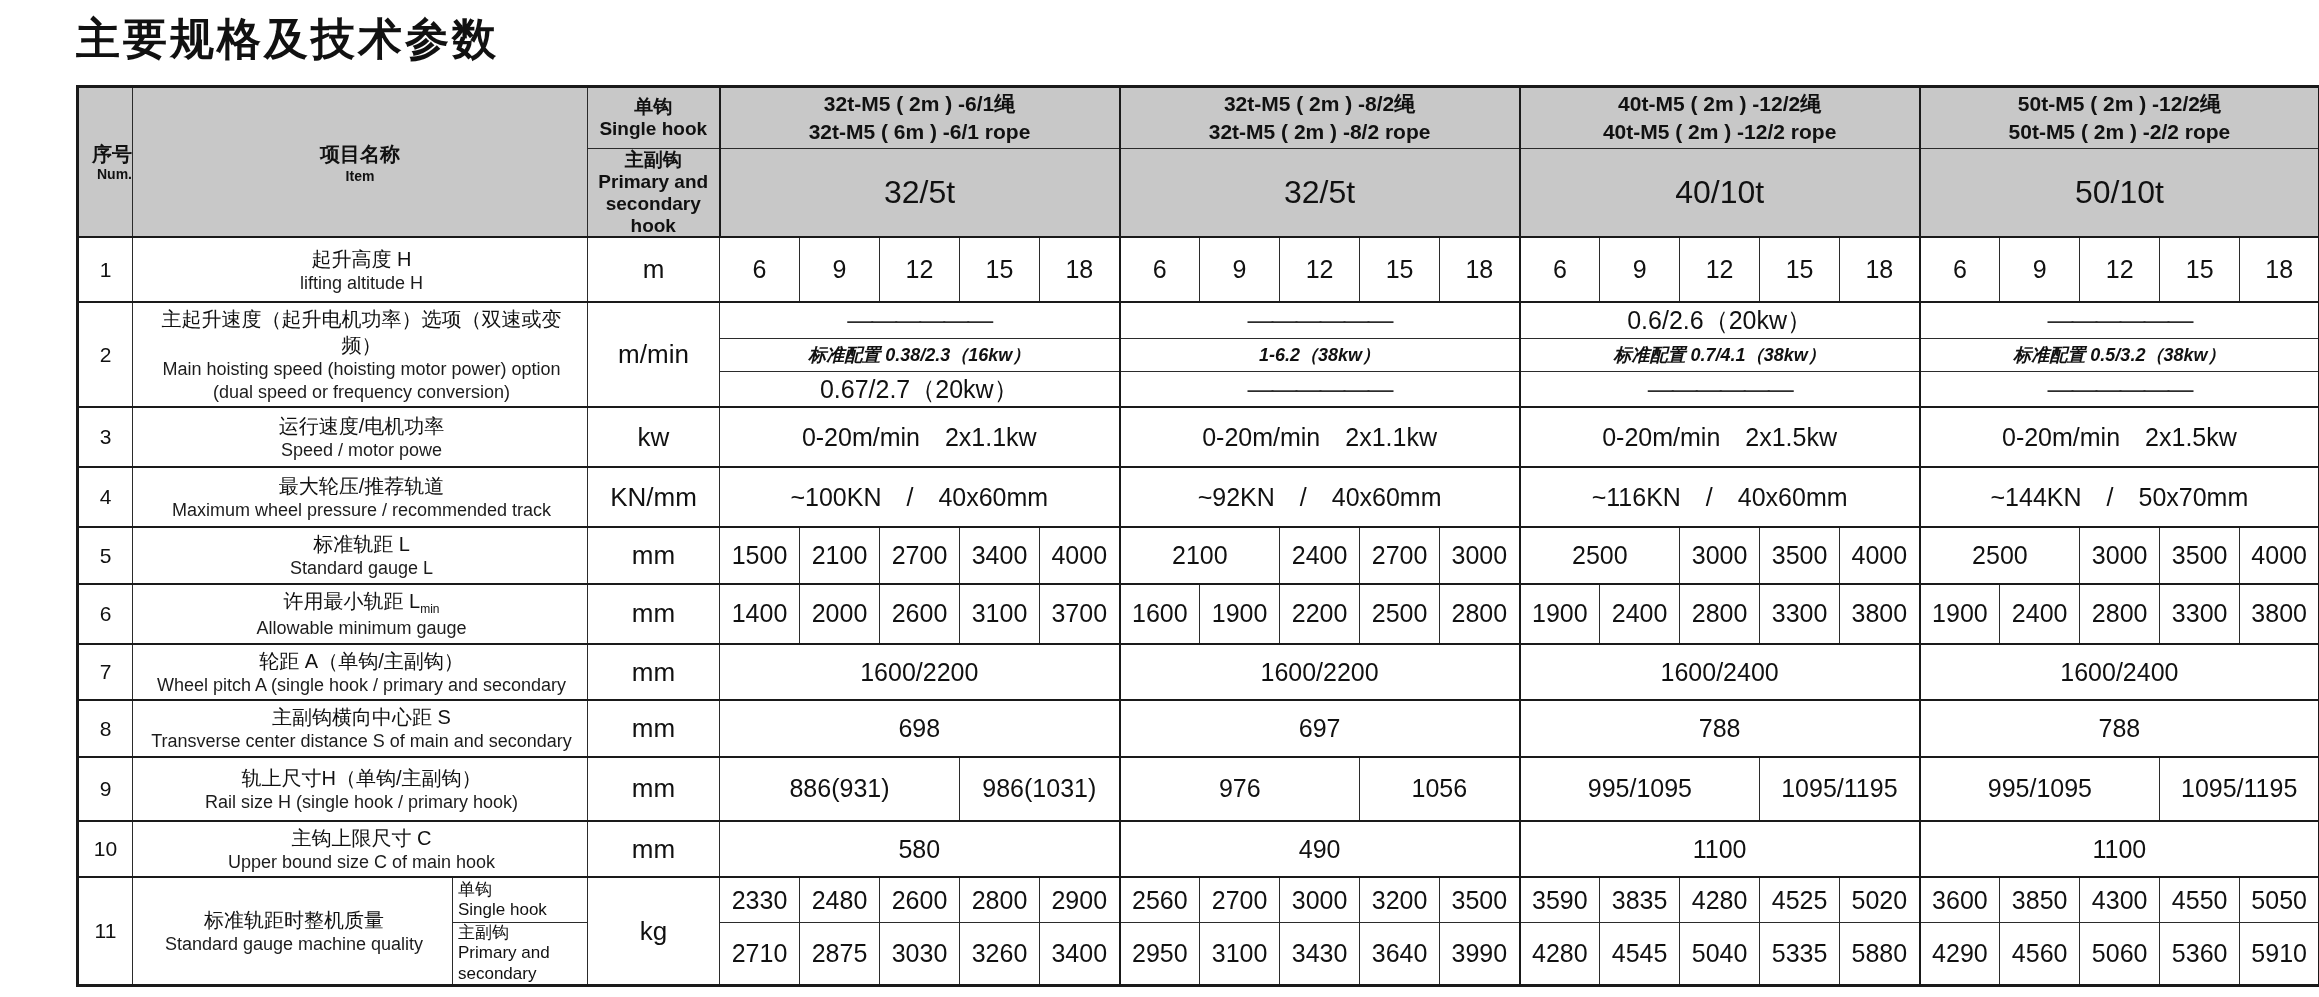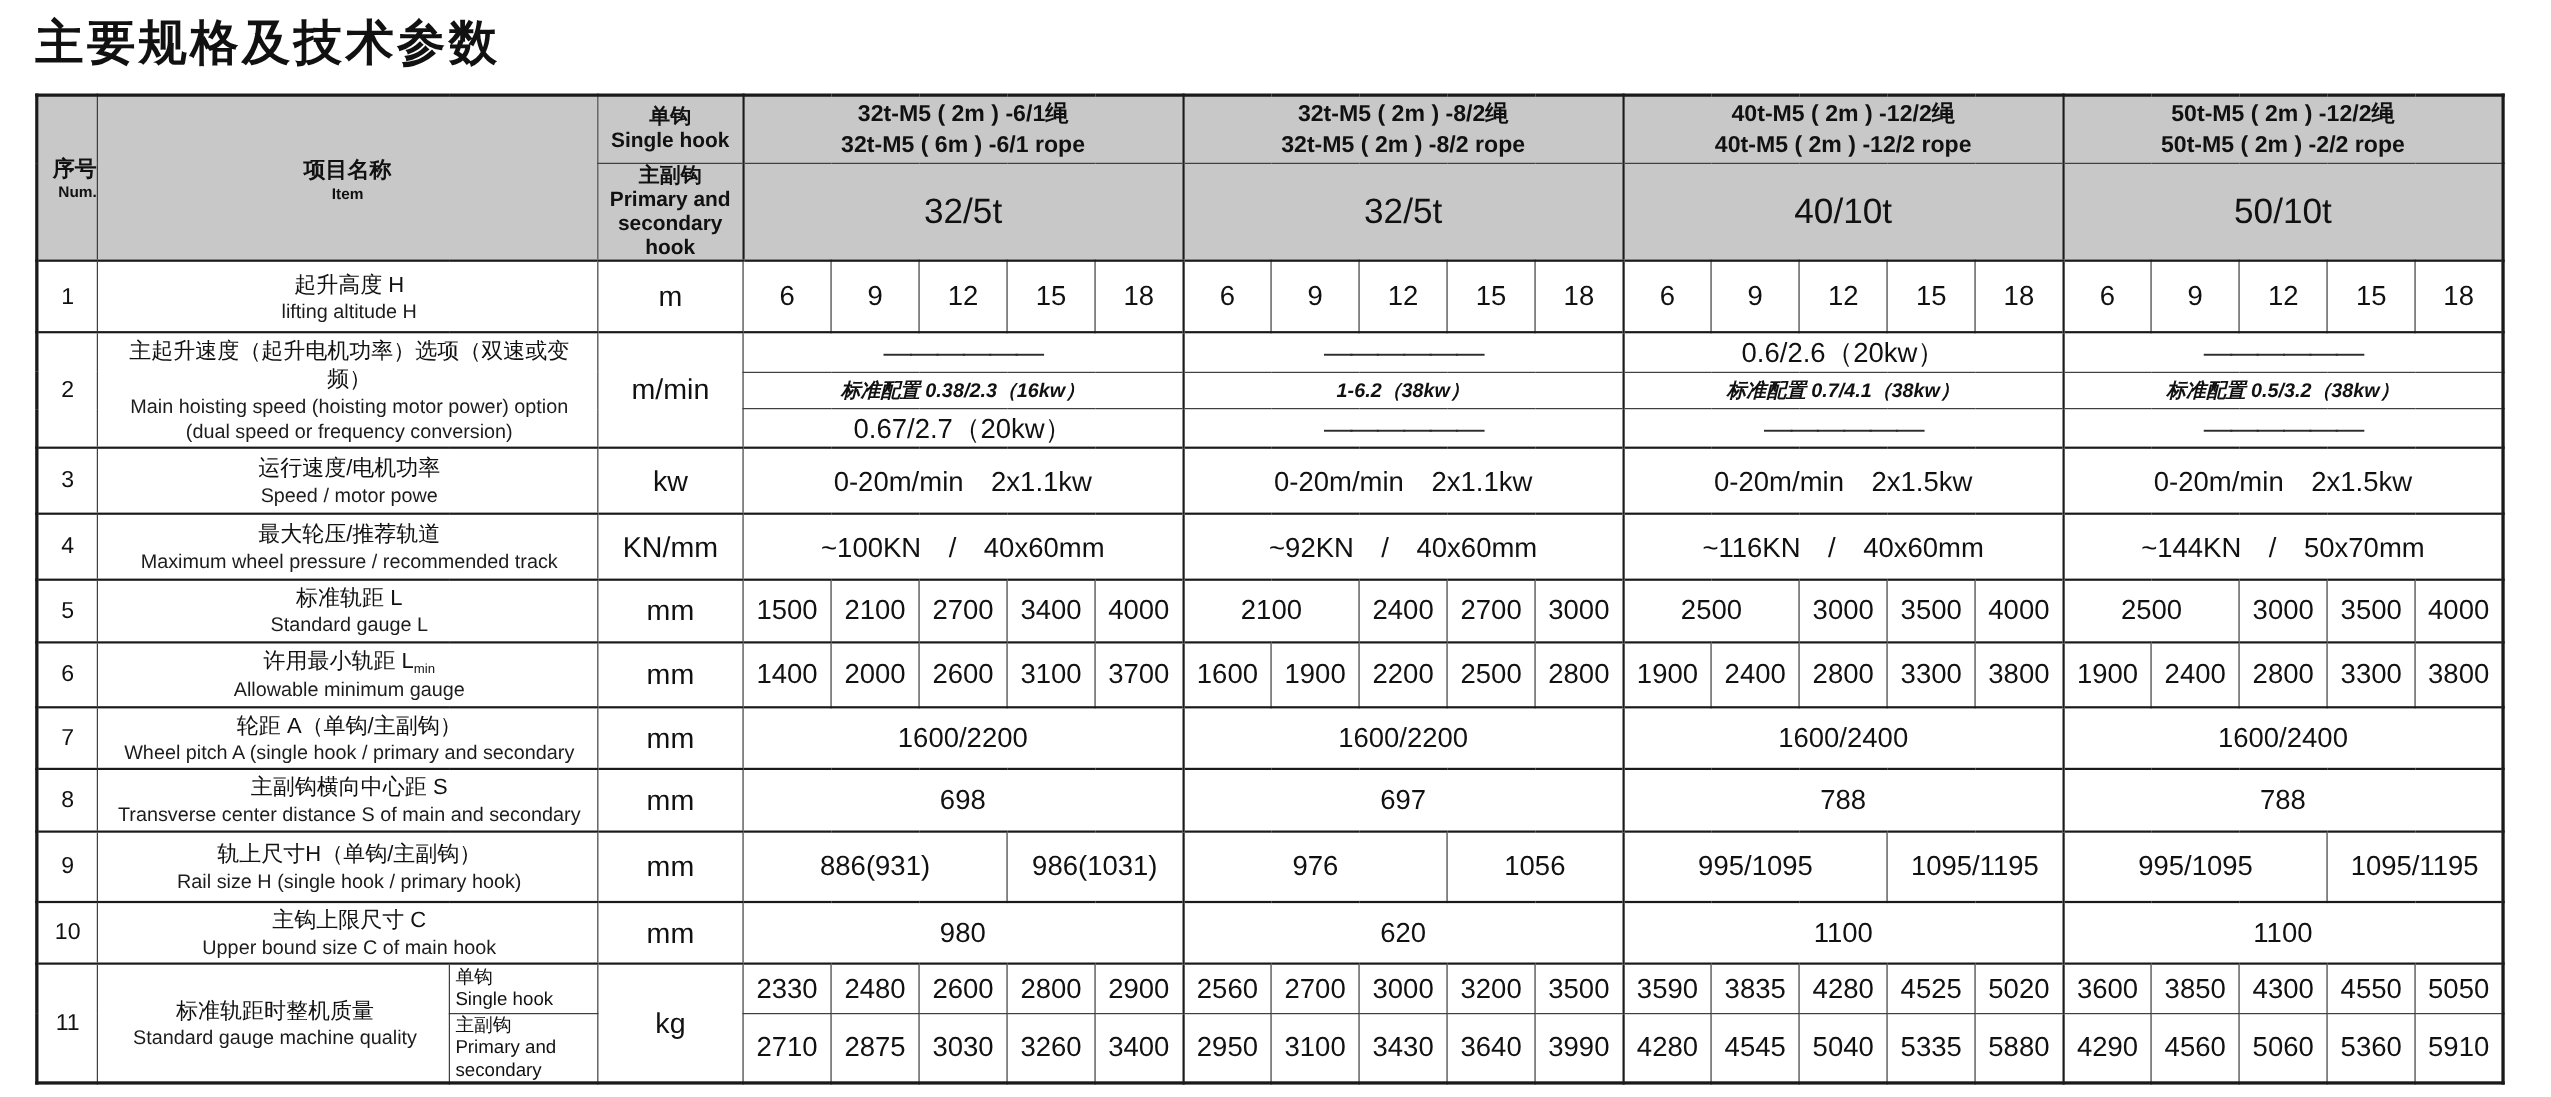--- a/index.html
+++ b/index.html
@@ -1,17 +1,17 @@
 <!DOCTYPE html>
 <html><head>
 <meta charset="utf-8">
 <style>
   html,body{margin:0;padding:0;background:#fff;}
   body{width:2319px;height:997px;font-family:"Liberation Sans","DejaVu Sans",sans-serif;color:#111;}
-  .page{padding:8px 0 0 32px;}
+  .page{padding:8px 0 0 32px;margin-left:44px;}
   .title{font-size:44px;font-weight:900;margin:2px 0 16px 0;letter-spacing:3px;}
   table{border-collapse:collapse;table-layout:fixed;width:2242px;border:3px solid #1a1a1a;}
   th,td{border:1px solid #2b2b2b;text-align:center;vertical-align:middle;padding:0;overflow:hidden;}
   thead th{background:#c8c8c8;font-weight:bold;}
   tr.h1{height:62px;} tr.h2{height:72px;}
   tr.h2 th{border-bottom:2px solid #1a1a1a;}
   .model-zh,.model-en{font-size:21px;font-weight:bold;line-height:1.35;}
   .cap{font-size:32px;font-weight:normal;}
   .hook-h{font-size:19px;line-height:1.15;}
   .corner .zh{font-size:20px;} .corner .en{font-size:14px;}
@@ -274,22 +274,22 @@
           <td class="v gs" colspan="3">995/1095</td>
           <td class="v" colspan="2">1095/1195</td>
         </tr>
         <tr class="rt" style="height: 53px;">
           <td class="num" rowspan="1">10</td>
           <td class="item" rowspan="1" colspan="2">
             <div class="zh">主钩上限尺寸 C</div>
             <div class="en">Upper bound size C of main hook</div>
           </td>
           <td class="unit" rowspan="1">mm</td>
-          <td class="v" colspan="5">980</td>
-          <td class="v gs" colspan="5">620</td>
+          <td class="v" colspan="5">580</td>
+          <td class="v gs" colspan="5">490</td>
           <td class="v gs" colspan="5">1100</td>
           <td class="v gs" colspan="5">1100</td>
         </tr>
         <tr class="rt" style="height: 45px;">
           <td class="num" rowspan="2">11</td>
           <td class="item" rowspan="2" colspan="1">
             <div class="zh">标准轨距时整机质量</div>
             <div class="en">Standard gauge machine quality</div>
           </td>
           <td class="hooksub">

